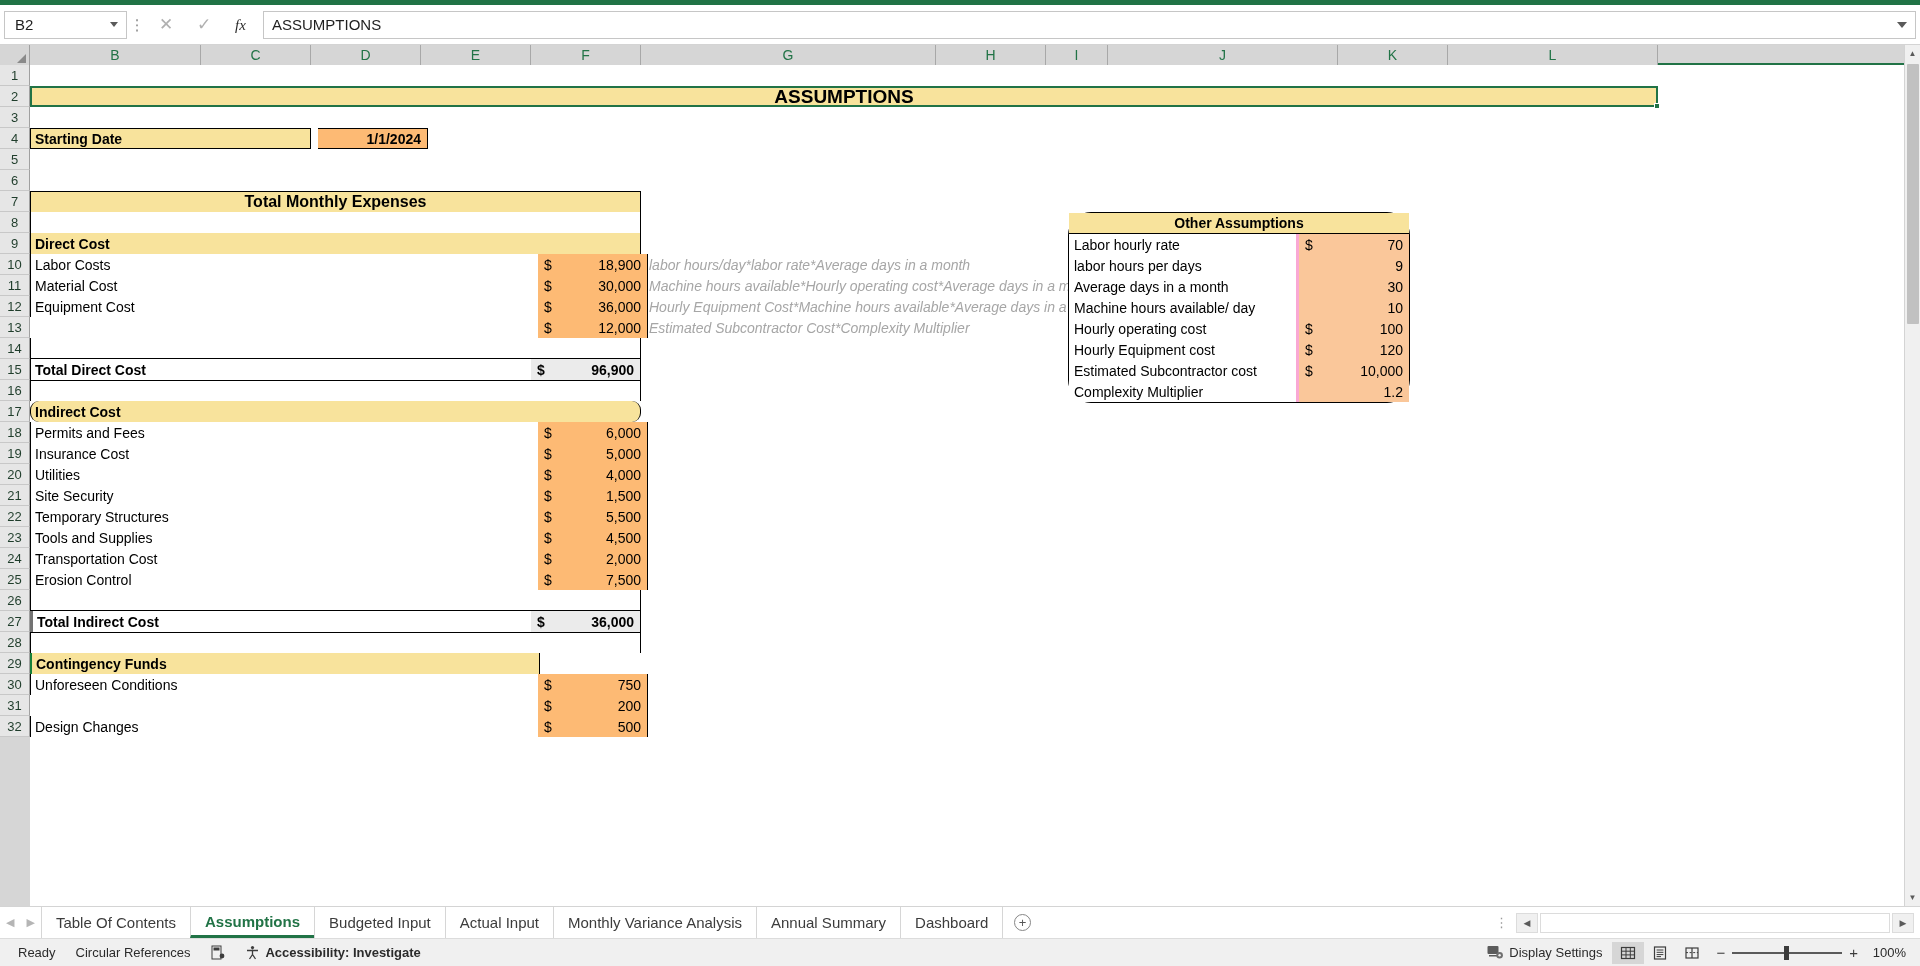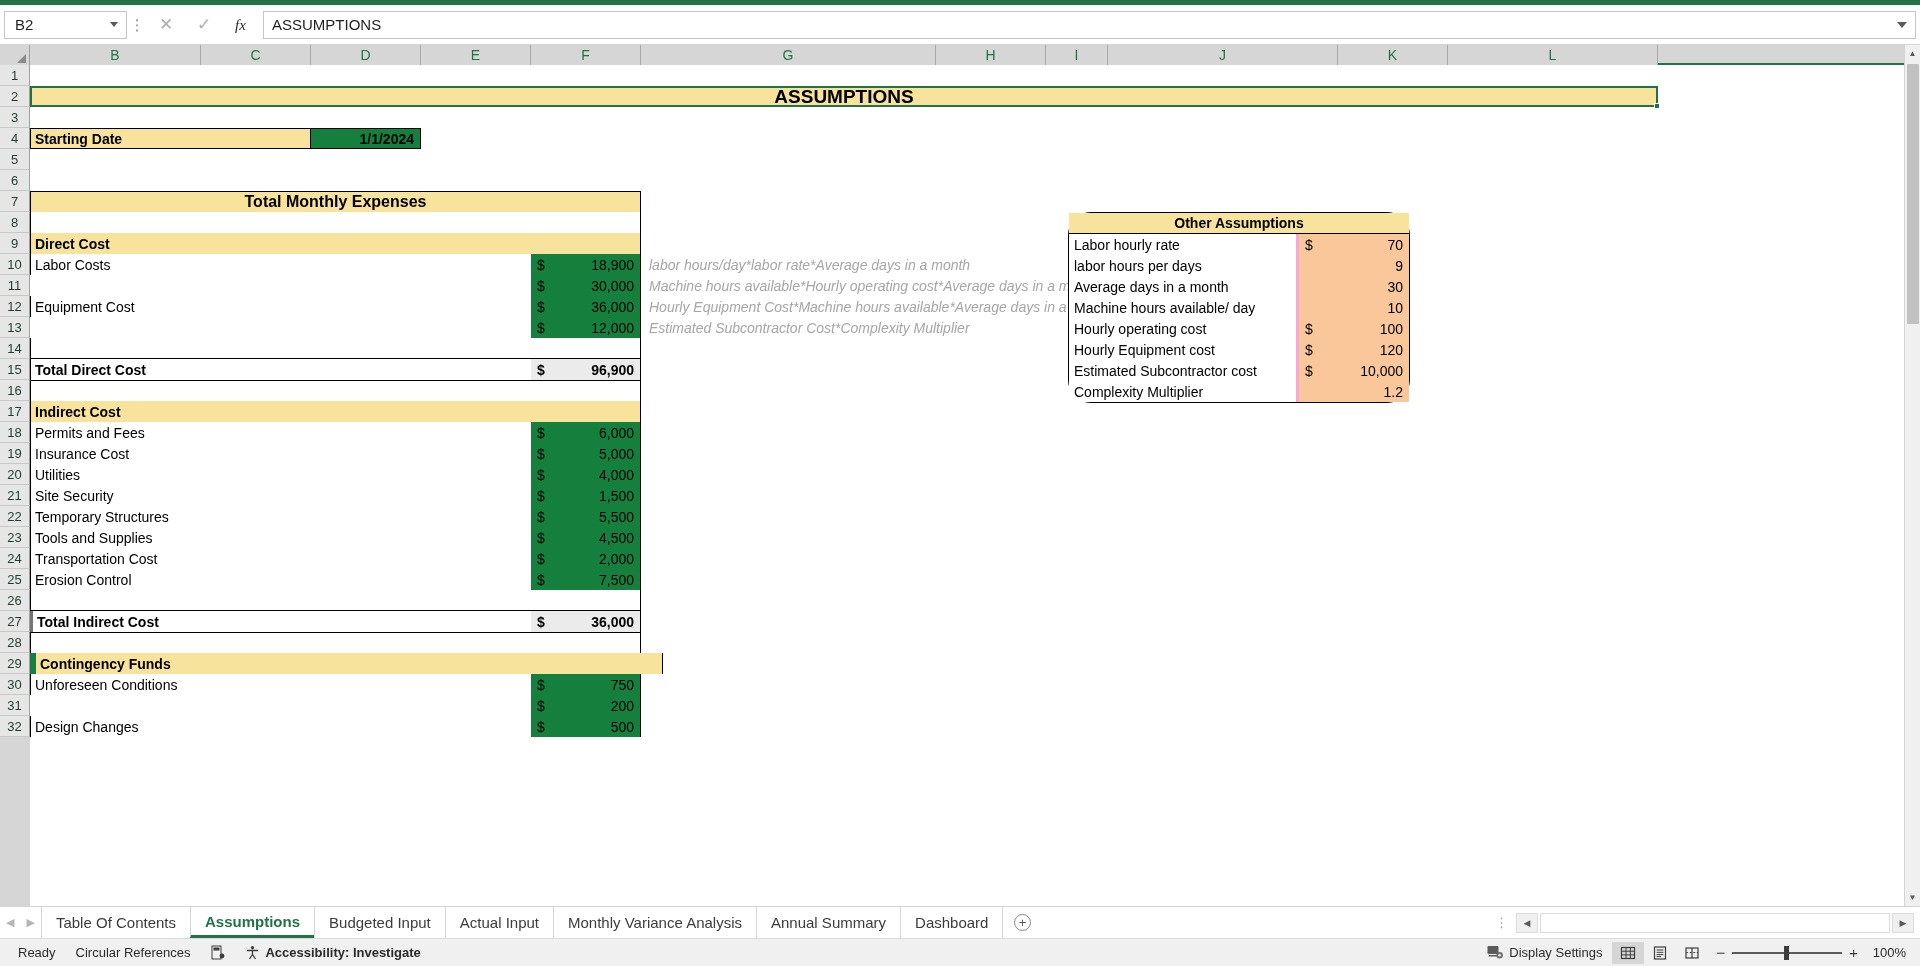--- a/index.html
+++ b/index.html
@@ -123,21 +123,21 @@
     padding: 0 4px;
     white-space: nowrap;
     overflow: visible;
     color: #000;
   }
   .cell.num { justify-content: flex-end; padding-right: 6px; }
   .cell.ctr { justify-content: center; }
 
   
   .f-yellow { background: #f8e39c; }
-  .f-orange { background: #15803d; }
+  .f-orange { background: #fdba74; margin-left: 7px; }
   .f-gray  { background: #ebebeb; }
   .f-white { background: #ffffff; }
 
   .bold { font-weight: bold; }
   .ital { font-style: italic; color: #a6a6a6; }
   .thinb { border: 1px solid #000; }
 
   
   .cur { display: flex; align-items: center; height: 21px; font-size: 14px; padding: 0 6px 0 6px; }
   .cur .sym { width: 22px; text-align: left; }
@@ -427,20 +427,21 @@
           <div class="cell f-orange num bold thinb" style="position: absolute; left: 281px; top: 63px; width: 110px; height: 21px;;border-left:none;">1/1/2024</div>
           <div class="cell f-yellow ctr bold" style="position: absolute; left: 0px; top: 126px; width: 611px; height: 21px;;font-size:16px;border-top:1px solid #000;border-left:1px solid #000;border-right:1px solid #000;">Total Monthly Expenses</div>
           <div class="cell f-white" style="position: absolute; left: 0px; top: 147px; width: 611px; height: 21px;;border-left:1px solid #000;border-right:1px solid #000;"></div>
           <div class="cell f-white" style="position: absolute; left: 0px; top: 189px; width: 501px; height: 21px;;border-left:1px solid #000;">Labor Costs</div>
           <div class="cell f-yellow bold" style="position: absolute; left: 0px; top: 168px; width: 611px; height: 21px;;border-left:1px solid #000;border-right:1px solid #000;">Direct Cost</div>
           <div class="cur f-orange" style="position: absolute; left: 501px; top: 189px; width: 110px;;border-right:1px solid #000;">
             <span class="sym">$</span>
             <span class="val">18,900</span>
           </div>
           <div class="cell ital" style="position: absolute; left: 615px; top: 189px; width: 467px; height: 21px;">labor hours/day*labor rate*Average days in a month</div>
+          <div class="cell f-white" style="position: absolute; left: 0px; top: 210px; width: 501px; height: 21px;;border-left:1px solid #000;">Material Cost</div>
           <div class="cur f-orange" style="position: absolute; left: 501px; top: 210px; width: 110px;;border-right:1px solid #000;">
             <span class="sym">$</span>
             <span class="val">30,000</span>
           </div>
           <div class="cell ital" style="position: absolute; left: 615px; top: 210px; width: 467px; height: 21px;">Machine hours available*Hourly operating cost*Average days in a month</div>
           <div class="cell f-white" style="position: absolute; left: 0px; top: 231px; width: 501px; height: 21px;;border-left:1px solid #000;">Equipment Cost</div>
           <div class="cur f-orange" style="position: absolute; left: 501px; top: 231px; width: 110px;;border-right:1px solid #000;">
             <span class="sym">$</span>
             <span class="val">36,000</span>
           </div>
@@ -450,21 +451,21 @@
             <span class="val">12,000</span>
           </div>
           <div class="cell ital" style="position: absolute; left: 615px; top: 252px; width: 467px; height: 21px;">Estimated Subcontractor Cost*Complexity Multiplier</div>
           <div class="cell f-white" style="position: absolute; left: 0px; top: 273px; width: 611px; height: 21px;;border-left:1px solid #000;border-right:1px solid #000;border-bottom:1px solid #000;"></div>
           <div class="cell f-white bold" style="position: absolute; left: 0px; top: 294px; width: 398px; height: 21px;;border-left:1px solid #000;">Total Direct Cost</div>
           <div class="cur f-gray bold" style="position: absolute; left: 501px; top: 294px; width: 110px;;border-right:1px solid #000;">
             <span class="sym">$</span>
             <span class="val">96,900</span>
           </div>
           <div class="cell f-white" style="position: absolute; left: 0px; top: 315px; width: 611px; height: 21px;;border-left:1px solid #000;border-right:1px solid #000;border-top:1px solid #000;"></div>
-          <div class="cell f-yellow bold" style="position: absolute; left: 0px; top: 336px; width: 611px; height: 21px;;border-left:1px solid #000;border-right:1px solid #000;">Indirect Cost</div>
+          <div class="cell f-yellow bold" style="position: absolute; left: 0px; top: 336px; width: 611px; height: 21px;;border-left:1px solid #000;border-right:1px solid #000;border-radius:9px;">Indirect Cost</div>
           <div class="cell f-white" style="position: absolute; left: 0px; top: 357px; width: 501px; height: 21px;;border-left:1px solid #000;">Permits and Fees</div>
           <div class="cur f-orange" style="position: absolute; left: 501px; top: 357px; width: 110px;;border-right:1px solid #000;">
             <span class="sym">$</span>
             <span class="val">6,000</span>
           </div>
           <div class="cell f-white" style="position: absolute; left: 0px; top: 378px; width: 501px; height: 21px;;border-left:1px solid #000;">Insurance Cost</div>
           <div class="cur f-orange" style="position: absolute; left: 501px; top: 378px; width: 110px;;border-right:1px solid #000;">
             <span class="sym">$</span>
             <span class="val">5,000</span>
           </div>
@@ -498,21 +499,21 @@
             <span class="sym">$</span>
             <span class="val">7,500</span>
           </div>
           <div class="cell f-white" style="position: absolute; left: 0px; top: 525px; width: 611px; height: 21px;;border-left:1px solid #000;border-right:1px solid #000;border-bottom:1px solid #000;"></div>
           <div class="cell f-white bold" style="position: absolute; left: 0px; top: 546px; width: 501px; height: 21px;;border-left:3px solid #737373;">Total Indirect Cost</div>
           <div class="cur f-gray bold" style="position: absolute; left: 501px; top: 546px; width: 110px;;border-right:1px solid #000;">
             <span class="sym">$</span>
             <span class="val">36,000</span>
           </div>
           <div class="cell f-white" style="position: absolute; left: 0px; top: 567px; width: 611px; height: 21px;;border-left:1px solid #000;border-right:1px solid #000;border-top:1px solid #000;"></div>
-          <div class="cell f-yellow bold" style="position: absolute; left: 0px; top: 588px; width: 633px; height: 21px;;border-left:6px solid #15803d;border-right:1px solid #000;">Contingency Funds</div>
+          <div class="cell f-yellow bold" style="position: absolute; left: 0px; top: 588px; width: 510px; height: 21px;;border-left:2px solid #15803d;border-right:1px solid #000;">Contingency Funds</div>
           <div class="cell f-white" style="position: absolute; left: 0px; top: 609px; width: 501px; height: 21px;;border-left:1px solid #000;">Unforeseen Conditions</div>
           <div class="cur f-orange" style="position: absolute; left: 501px; top: 609px; width: 110px;;border-right:1px solid #000;">
             <span class="sym">$</span>
             <span class="val">750</span>
           </div>
           <div class="cur f-orange" style="position: absolute; left: 501px; top: 630px; width: 110px;;border-right:1px solid #000;">
             <span class="sym">$</span>
             <span class="val">200</span>
           </div>
           <div class="cell f-white" style="position: absolute; left: 0px; top: 651px; width: 501px; height: 21px;;border-left:1px solid #000;">Design Changes</div>

